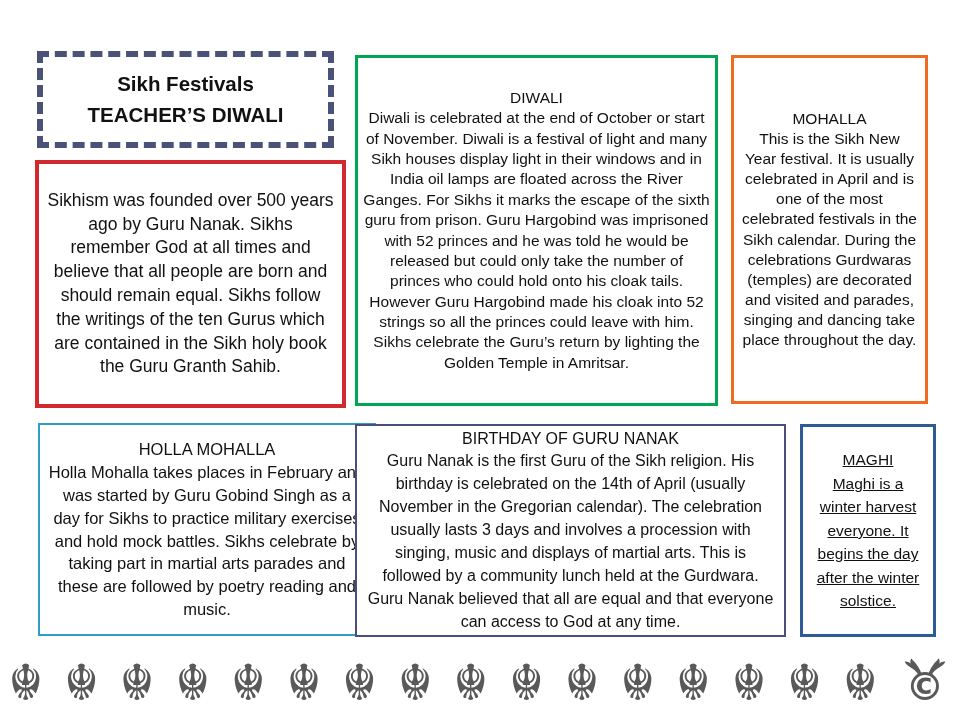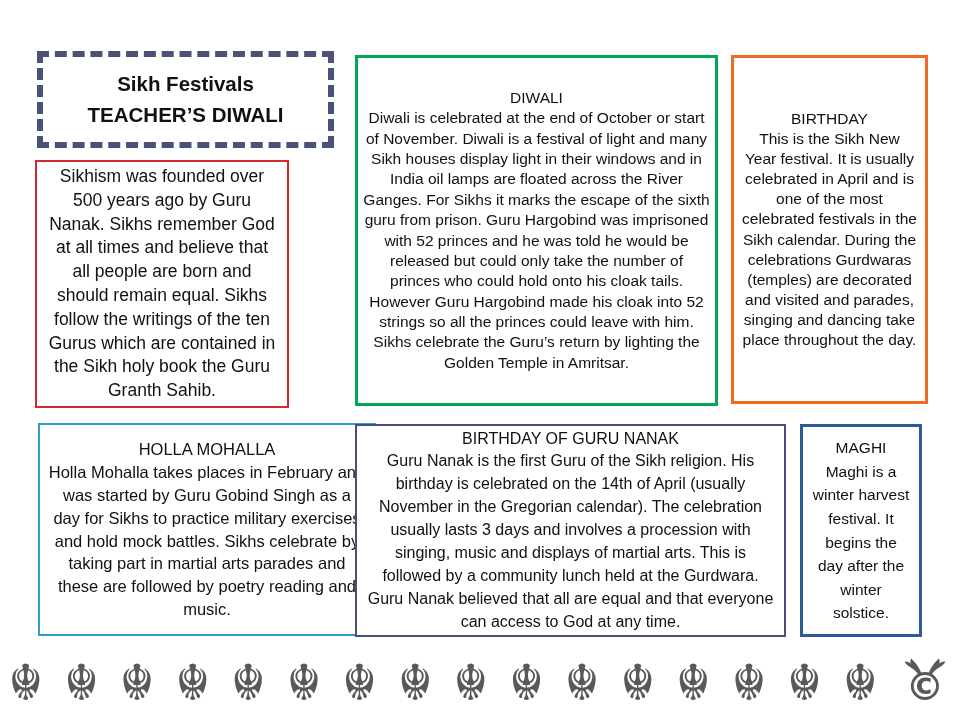--- a/index.html
+++ b/index.html
@@ -25,22 +25,22 @@
   .box .heading { margin-bottom: 0; }
 
   .title-box {
     left: 37px; top: 51px; width: 297px; height: 97px;
     border: 6px dashed #4A5278;
     font-size: 20.5px;
     line-height: 1.5;
     font-weight: bold;
   }
   .intro-box {
-    left: 35px; top: 160px; width: 254px; height: 248px;
-    border: 2px solid #c2410c;
+    left: 35px; top: 160px; width: 311px; height: 248px;
+    border: 4px solid #c2410c;
     font-size: 17.5px;
     line-height: 1.36;
   }
   .diwali-box {
     left: 355px; top: 55px; width: 363px; height: 351px;
     border: 3px solid #00A651;
     font-size: 15.5px;
     line-height: 1.315;
     padding: 2px 5px;
   }
@@ -56,24 +56,25 @@
     font-size: 16.5px;
     line-height: 1.38;
   }
   .birthday-box {
     left: 355px; top: 424px; width: 431px; height: 213px;
     border: 2px solid #4A4E7C;
     font-size: 16px;
     line-height: 1.43;
   }
   .maghi-box {
-    left: 800px; top: 424px; width: 122px; height: 213px;
+    left: 800px; top: 424px; width: 136px; height: 213px;
     border: 3px solid #2E5B96;
     font-size: 15.5px;
     line-height: 1.52;
+    text-decoration: underline;
   }
 
   .footer-strip {
     position: absolute;
     left: 0; top: 650px; width: 960px; height: 66px;
     display: flex;
     justify-content: space-between;
     align-items: center;
     box-sizing: border-box;
     padding: 0 8px;
@@ -99,37 +100,37 @@
   <div class="box intro-box" style="border-color: rgb(209, 42, 46);">
     <div>Sikhism was founded over 500 years ago by Guru Nanak. Sikhs remember God at all times and believe that all people are born and should remain equal. Sikhs follow the writings of the ten Gurus which are contained in the Sikh holy book the Guru Granth Sahib.</div>
   </div>
 
   <div class="box diwali-box" style="border-color: rgb(0, 166, 81);">
     <div class="heading">DIWALI</div>
     <div>Diwali is celebrated at the end of October or start of November. Diwali is a festival of light and many Sikh houses display light in their windows and in India oil lamps are floated across the River Ganges. For Sikhs it marks the escape of the sixth guru from prison. Guru Hargobind was imprisoned with 52 princes and he was told he would be released but could only take the number of princes who could hold onto his cloak tails. However Guru Hargobind made his cloak into 52 strings so all the princes could leave with him. Sikhs celebrate the Guru’s return by lighting the Golden Temple in Amritsar.</div>
   </div>
 
   <div class="box vaisakhi-box" style="border-color: rgb(240, 107, 33);">
-    <div class="heading">BIRTHDAY</div>
+    <div class="heading">MOHALLA</div>
     <div>This is the Sikh New Year festival. It is usually celebrated in April and is one of the most celebrated festivals in the Sikh calendar. During the celebrations Gurdwaras (temples) are decorated and visited and parades, singing and dancing take place throughout the day.</div>
   </div>
 
   <div class="box holla-box" style="border-color: rgb(46, 158, 198);">
     <div class="heading">HOLLA MOHALLA</div>
     <div>Holla Mohalla takes places in February and was started by Guru Gobind Singh as a day for Sikhs to practice military exercises and hold mock battles. Sikhs celebrate by taking part in martial arts parades and these are followed by poetry reading and music.</div>
   </div>
 
   <div class="box birthday-box" style="border-color: rgb(74, 78, 124);">
     <div class="heading">BIRTHDAY OF GURU NANAK</div>
     <div>Guru Nanak is the first Guru of the Sikh religion. His birthday is celebrated on the 14th of April (usually November in the Gregorian calendar). The celebration usually lasts 3 days and involves a procession with singing, music and displays of martial arts. This is followed by a community lunch held at the Gurdwara. Guru Nanak believed that all are equal and that everyone can access to God at any time.</div>
   </div>
 
   <div class="box maghi-box" style="border-color: rgb(46, 91, 150);">
     <div class="heading">MAGHI</div>
-    <div>Maghi is a winter harvest festival. It begins the day after the winter solstice.</div>
+    <div>Maghi is a winter harvest everyone. It begins the day after the winter solstice.</div>
   </div>
 
   <div class="footer-strip" style="color: rgb(89, 89, 89);">
 
     <span class="khanda">☬</span>
       <span class="khanda">☬</span>
       <span class="khanda">☬</span>
       <span class="khanda">☬</span>
       <span class="khanda">☬</span>
       <span class="khanda">☬</span>

